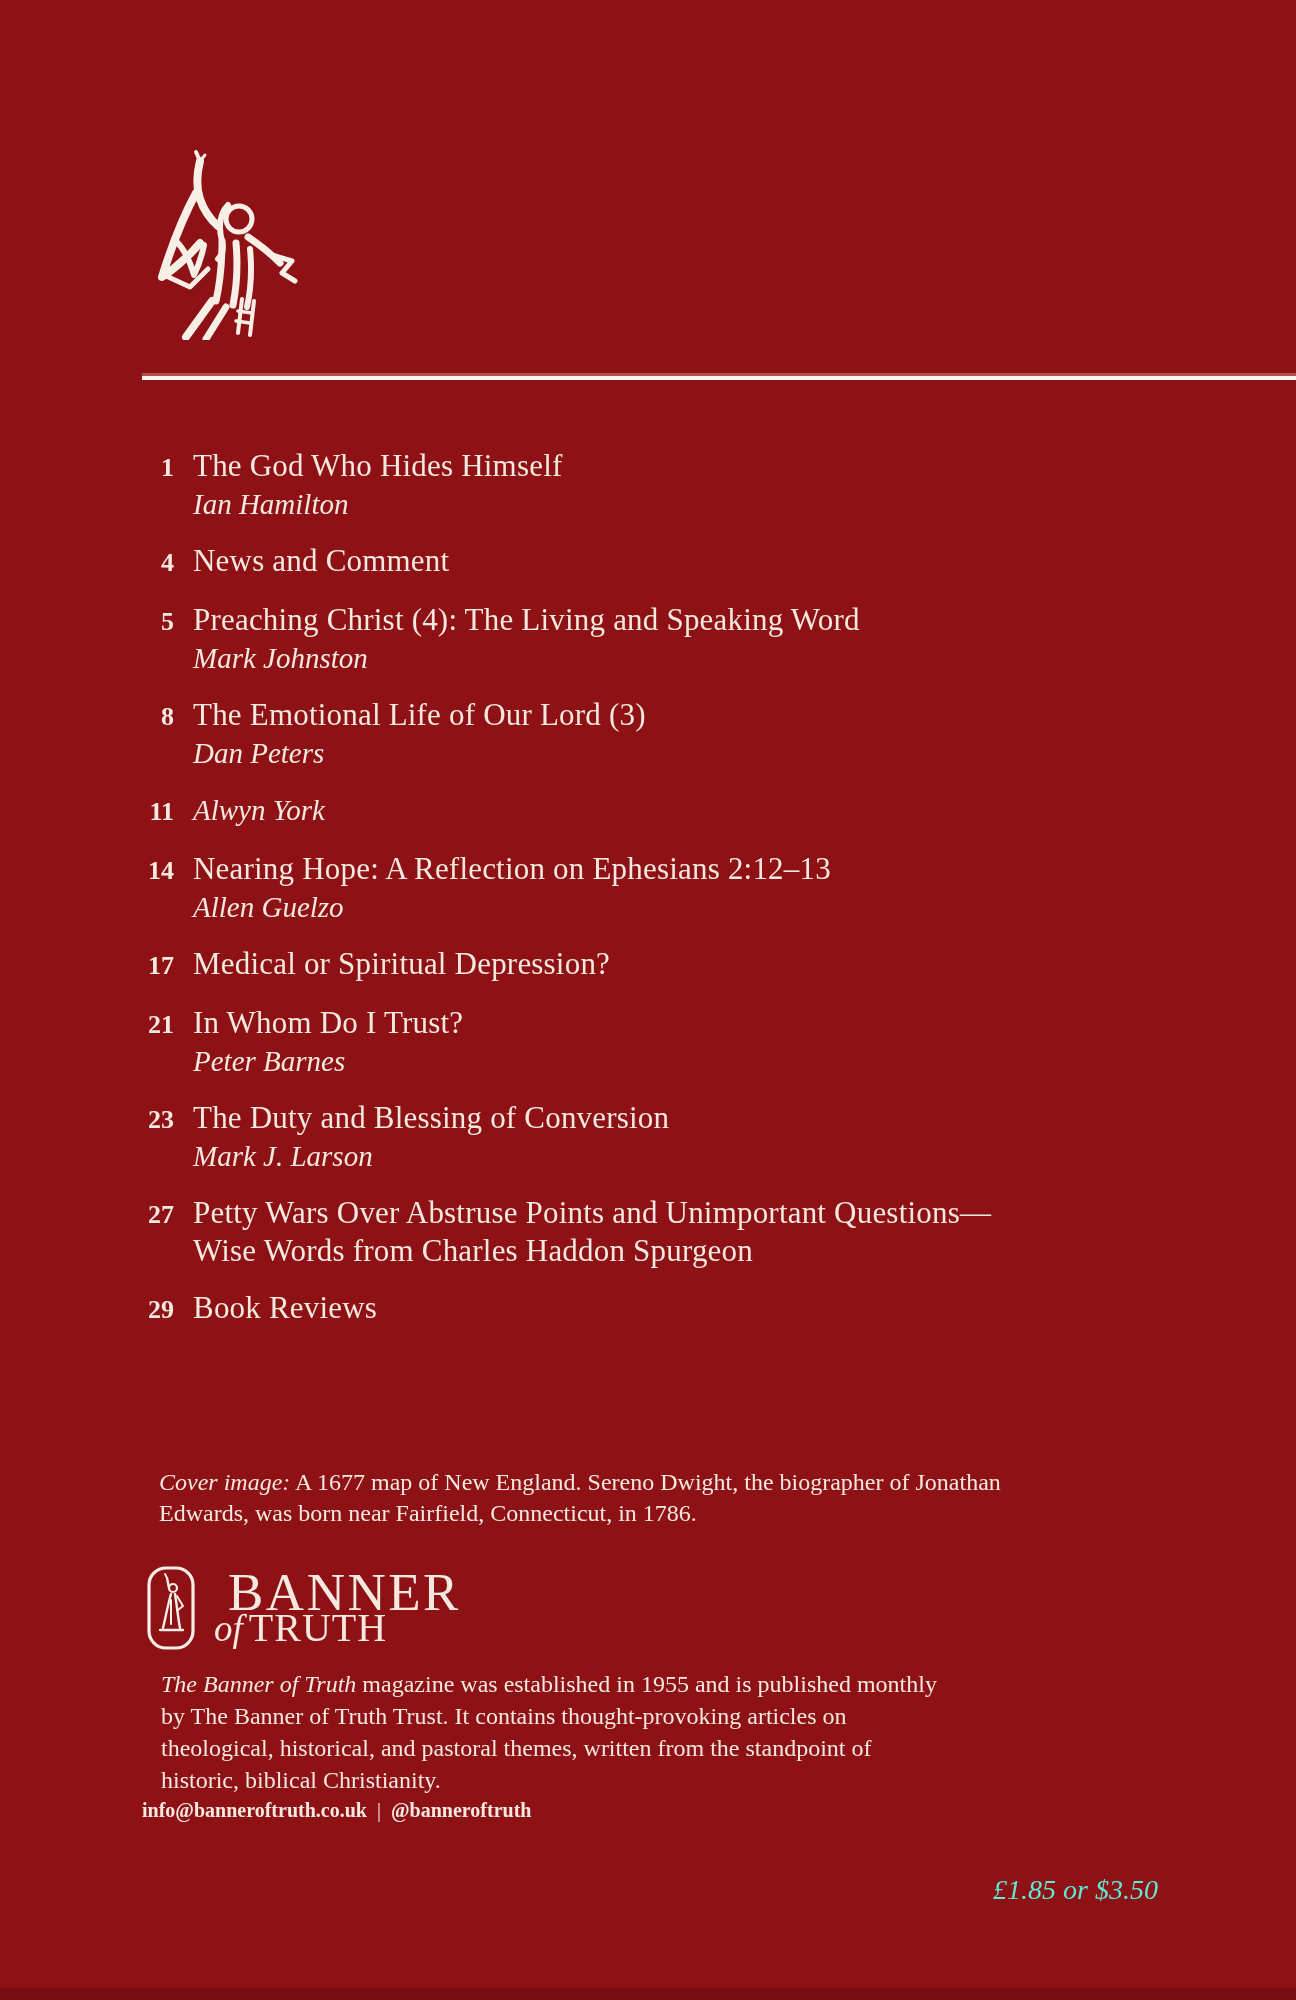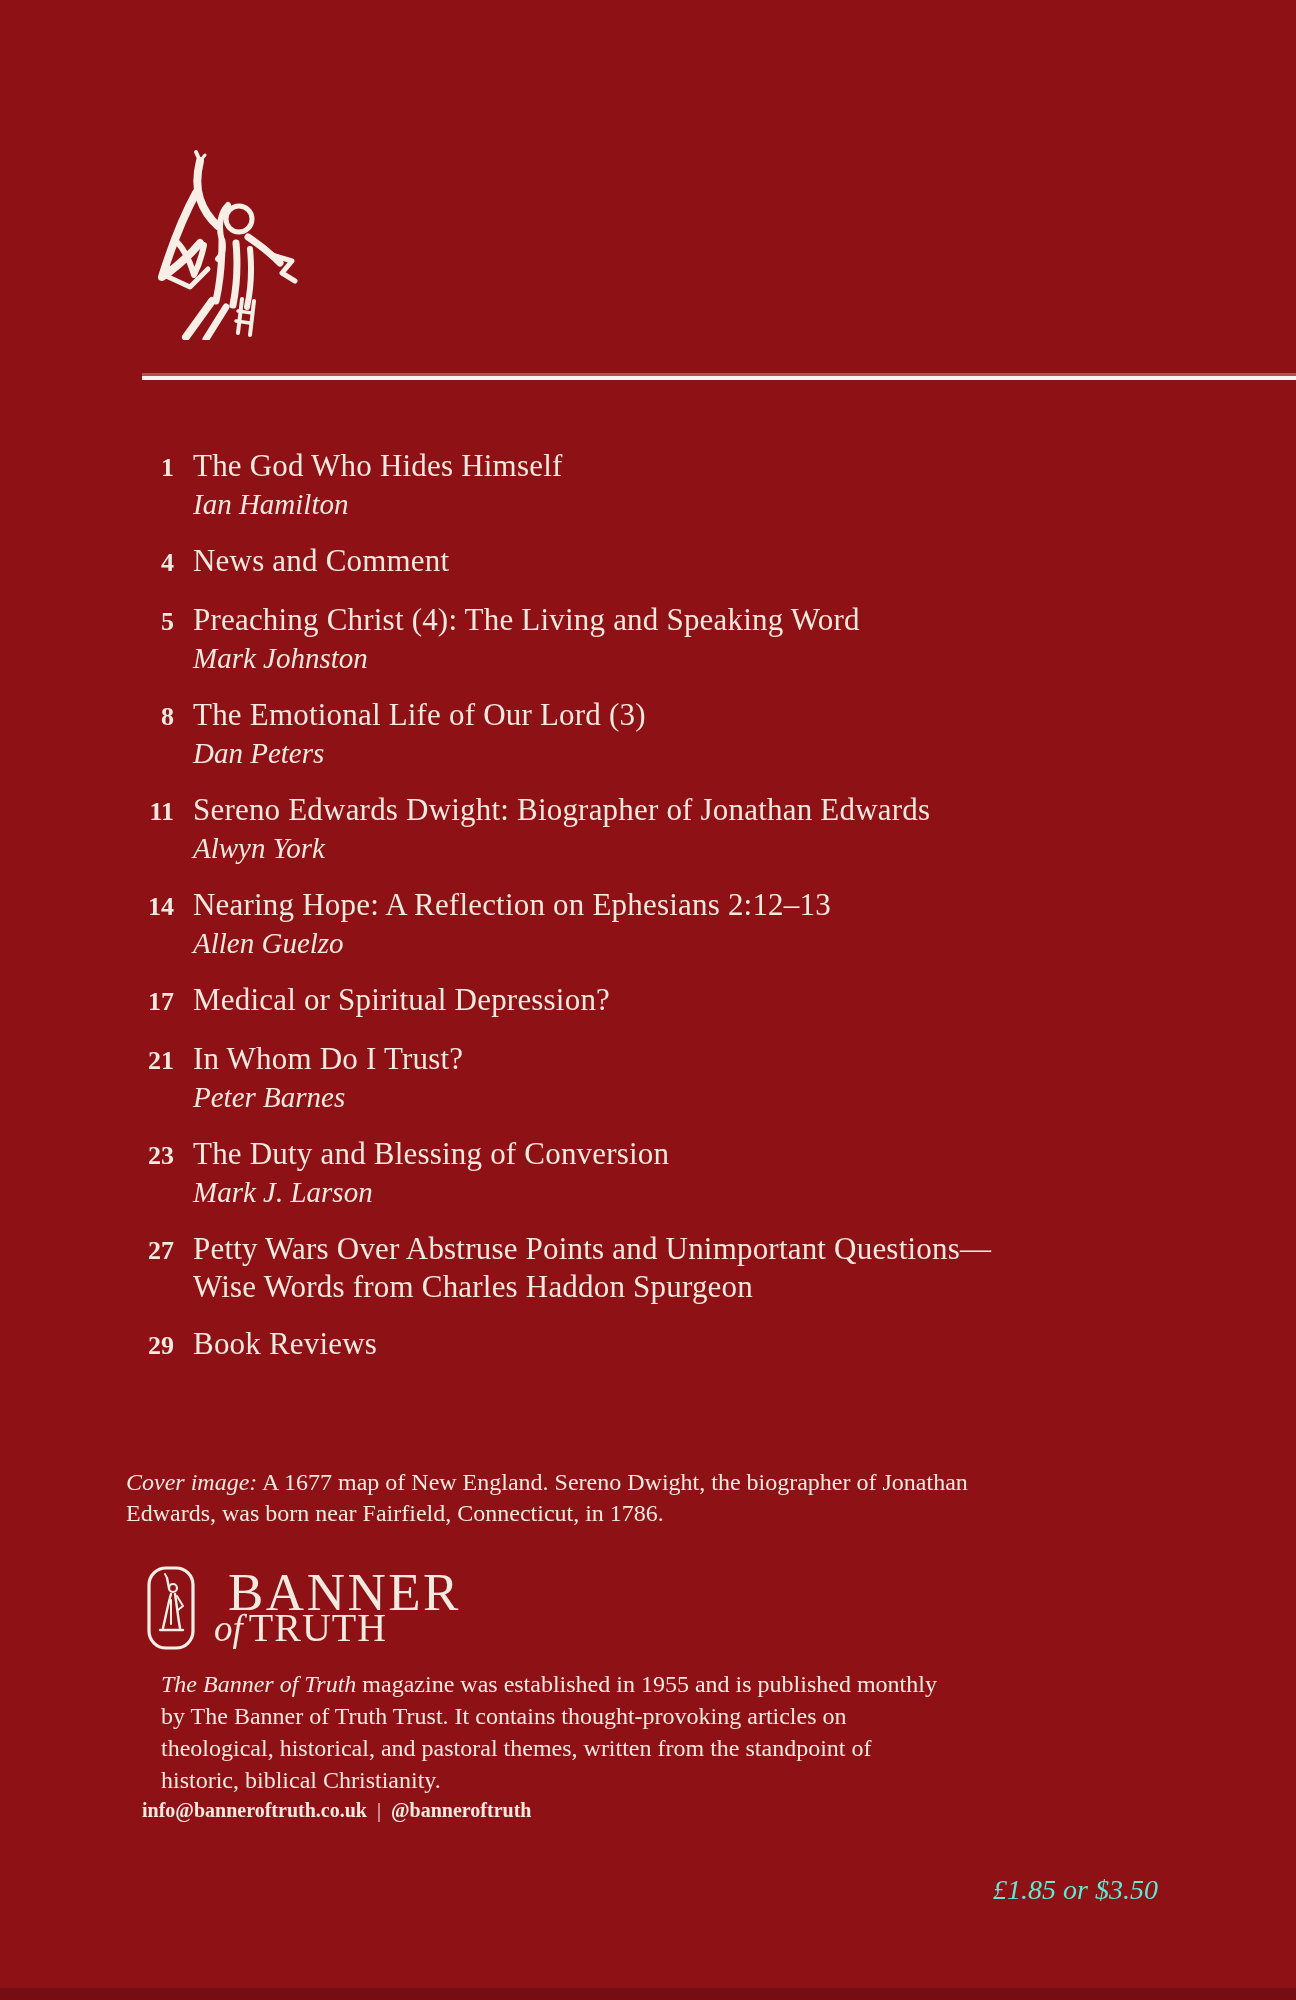--- a/index.html
+++ b/index.html
@@ -27,21 +27,21 @@
   .entry { display:flex; align-items:baseline; margin-bottom:19px; }
   .entry .num {
     width:32px; min-width:32px; text-align:right;
     font-weight:700; font-size:26px; line-height:38px;
   }
   .entry .content { margin-left:19px; }
   .title  { font-size:31px; line-height:38px; letter-spacing:0.2px; }
   .author { font-size:29px; line-height:38px; font-style:italic; }
 
   
-  .caption { position:absolute; left:126px; top:1467px; width:960px; font-size:24px; line-height:31px; }
+  .caption { position:absolute; left:159px; top:1467px; width:960px; font-size:24px; line-height:31px; }
   .it { font-style:italic; }
 
   
   .logo-emblem { position:absolute; left:147px; top:1566px; width:48px; height:84px; }
   .logo-text { position:absolute; left:214px; top:1574px; line-height:36px; white-space:nowrap; }
   .logo-line1 { font-size:53px; letter-spacing:2.5px; margin-left:14px; }
   .logo-line2 { font-size:40px; letter-spacing:1px; }
   .logo-of { font-style:italic; font-size:37px; letter-spacing:0; margin-right:6px; }
 
   
@@ -125,21 +125,20 @@
         <div class="content">
           <div class="title">The Emotional Life of Our Lord (3)</div>
 
           <div class="author">Dan Peters</div>
         </div>
       </div>
 
       <div class="entry">
         <div class="num">11</div>
         <div class="content">
-          <div class="title">Sereno Edwards Dwight: Biographer of Jonathan Edwards</div>
 
           <div class="author">Alwyn York</div>
         </div>
       </div>
 
       <div class="entry">
         <div class="num">14</div>
         <div class="content">
           <div class="title">Nearing Hope: A Reflection on Ephesians 2:12–13</div>
 

